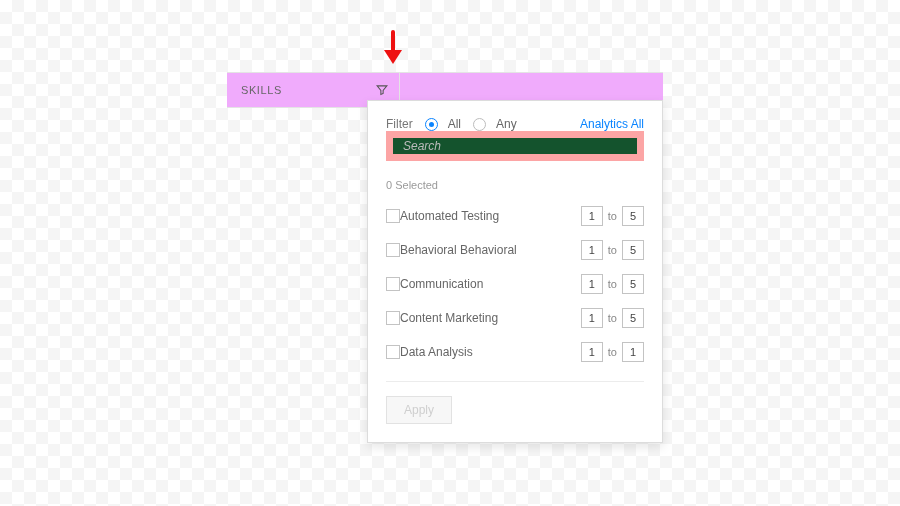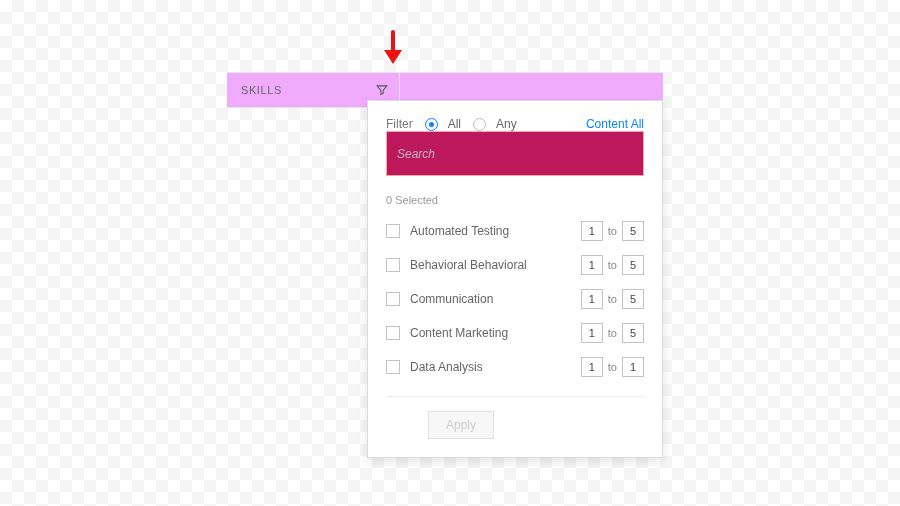--- a/index.html
+++ b/index.html
@@ -89,38 +89,38 @@
     content: ""; position: absolute; inset: 3px; border-radius: 50%;
     background: #0a84ff;
   }
   .radio-text { color: #666; font-size: 12px; }
 
   .deselect {
     color: #0a84ff; font-size: 12px; cursor: pointer;
   }
 
   .search {
-    width: 100%; height: 45px;
-    border: 1px solid #fca5a5;
-    background: #be185d;
+    width: 100%; height: 30px;
+    border: 7px solid #fca5a5;
+    background: #14532d;
     padding: 0 10px;
     font-size: 12px; font-style: italic; color: #bbb;
     display: flex; align-items: center;
     margin-bottom: 18px;
   }
 
   .sel-count {
     font-size: 11px; color: #9a9a9a; margin-bottom: 8px;
   }
 
   .skill-row {
     display: flex; align-items: center; justify-content: space-between;
     padding: 7px 0;
   }
-  .skill-left { display: flex; align-items: center; gap: 10px; }
+  .skill-left { display: flex; align-items: center; }
   .cb {
     width: 14px; height: 14px;
     border: 1px solid #c3c3c3; background: #fff; cursor: pointer;
   }
   .skill-name { color: #666; font-size: 12px; }
 
   .range {
     display: flex; align-items: center; gap: 5px;
   }
   .range-box {
@@ -128,21 +128,21 @@
     border: 1px solid #c3c3c3; background: #fff;
     text-align: center; font-size: 11px; line-height: 18px; color: #444;
   }
   .range-to { font-size: 11px; color: #888; }
 
   .divider {
     border: none; border-top: 1px solid #ececec;
     margin: 12px 0 14px 0;
   }
 
-  .buttons { display: flex; gap: 0; margin-left: 42px; }
+  .buttons { display: flex; gap: 0; }
   .btn {
     height: 28px; min-width: 66px;
     border: 1px solid #e2e2e2; background: #f7f7f7;
     font-size: 12px; color: #cfcfcf;
     display: flex; align-items: center; justify-content: center;
     padding: 0 16px; cursor: pointer;
   }
   .btn-apply { color: #cfcfcf; }
   .btn-cancel { background: #f3f3f3; color: #b9b9b9; }
 </style>
@@ -174,21 +174,21 @@
       <span class="radio radio-selected">
         <span class="radio-dot"></span>
         <span class="radio-text">All</span>
       </span>
 
       <span class="radio">
         <span class="radio-dot"></span>
         <span class="radio-text">Any</span>
       </span>
     </div>
-    <span class="deselect">Content All</span>
+    <span class="deselect">Analytics All</span>
   </div>
 
   <div class="search">Search</div>
 
   <div class="sel-count">0 Selected</div>
 
   <div class="skill-row">
     <div class="skill-left">
       <div class="cb"></div>
       <span class="skill-name">Automated Testing</span>

